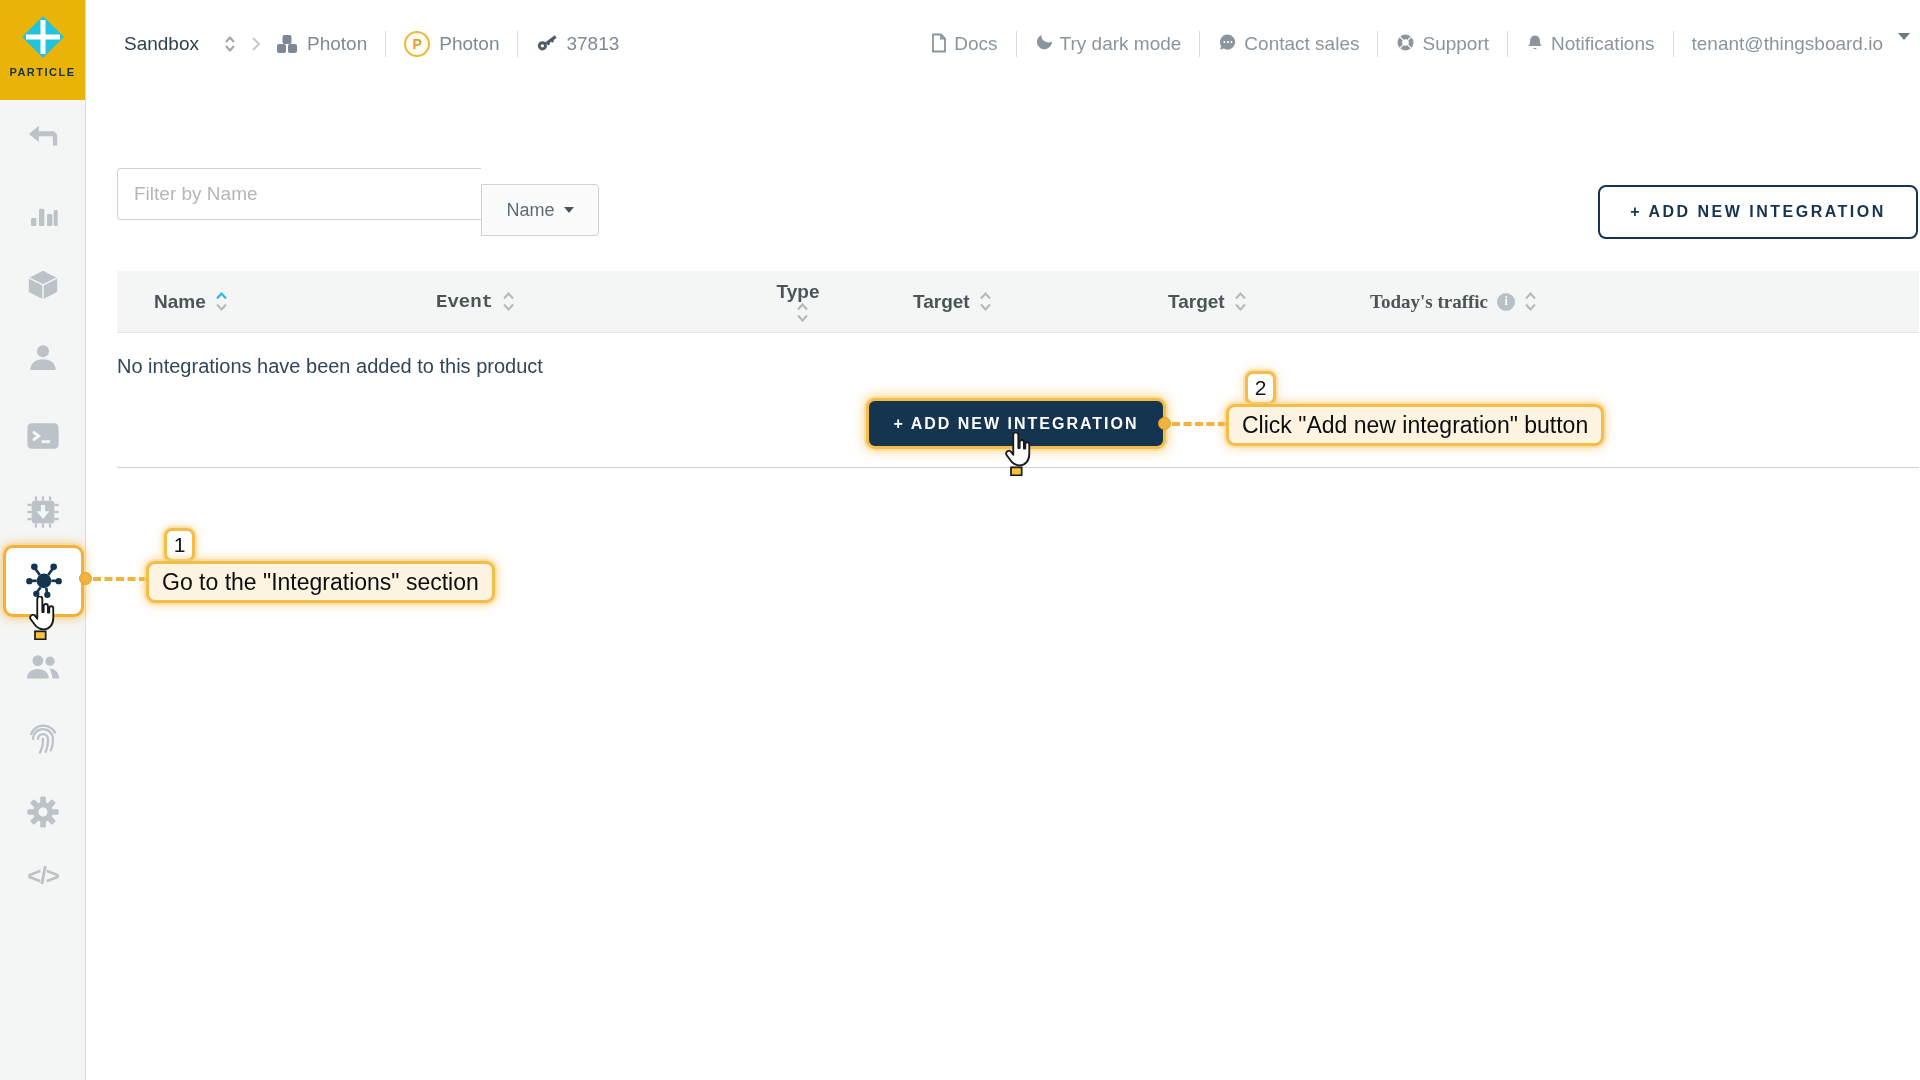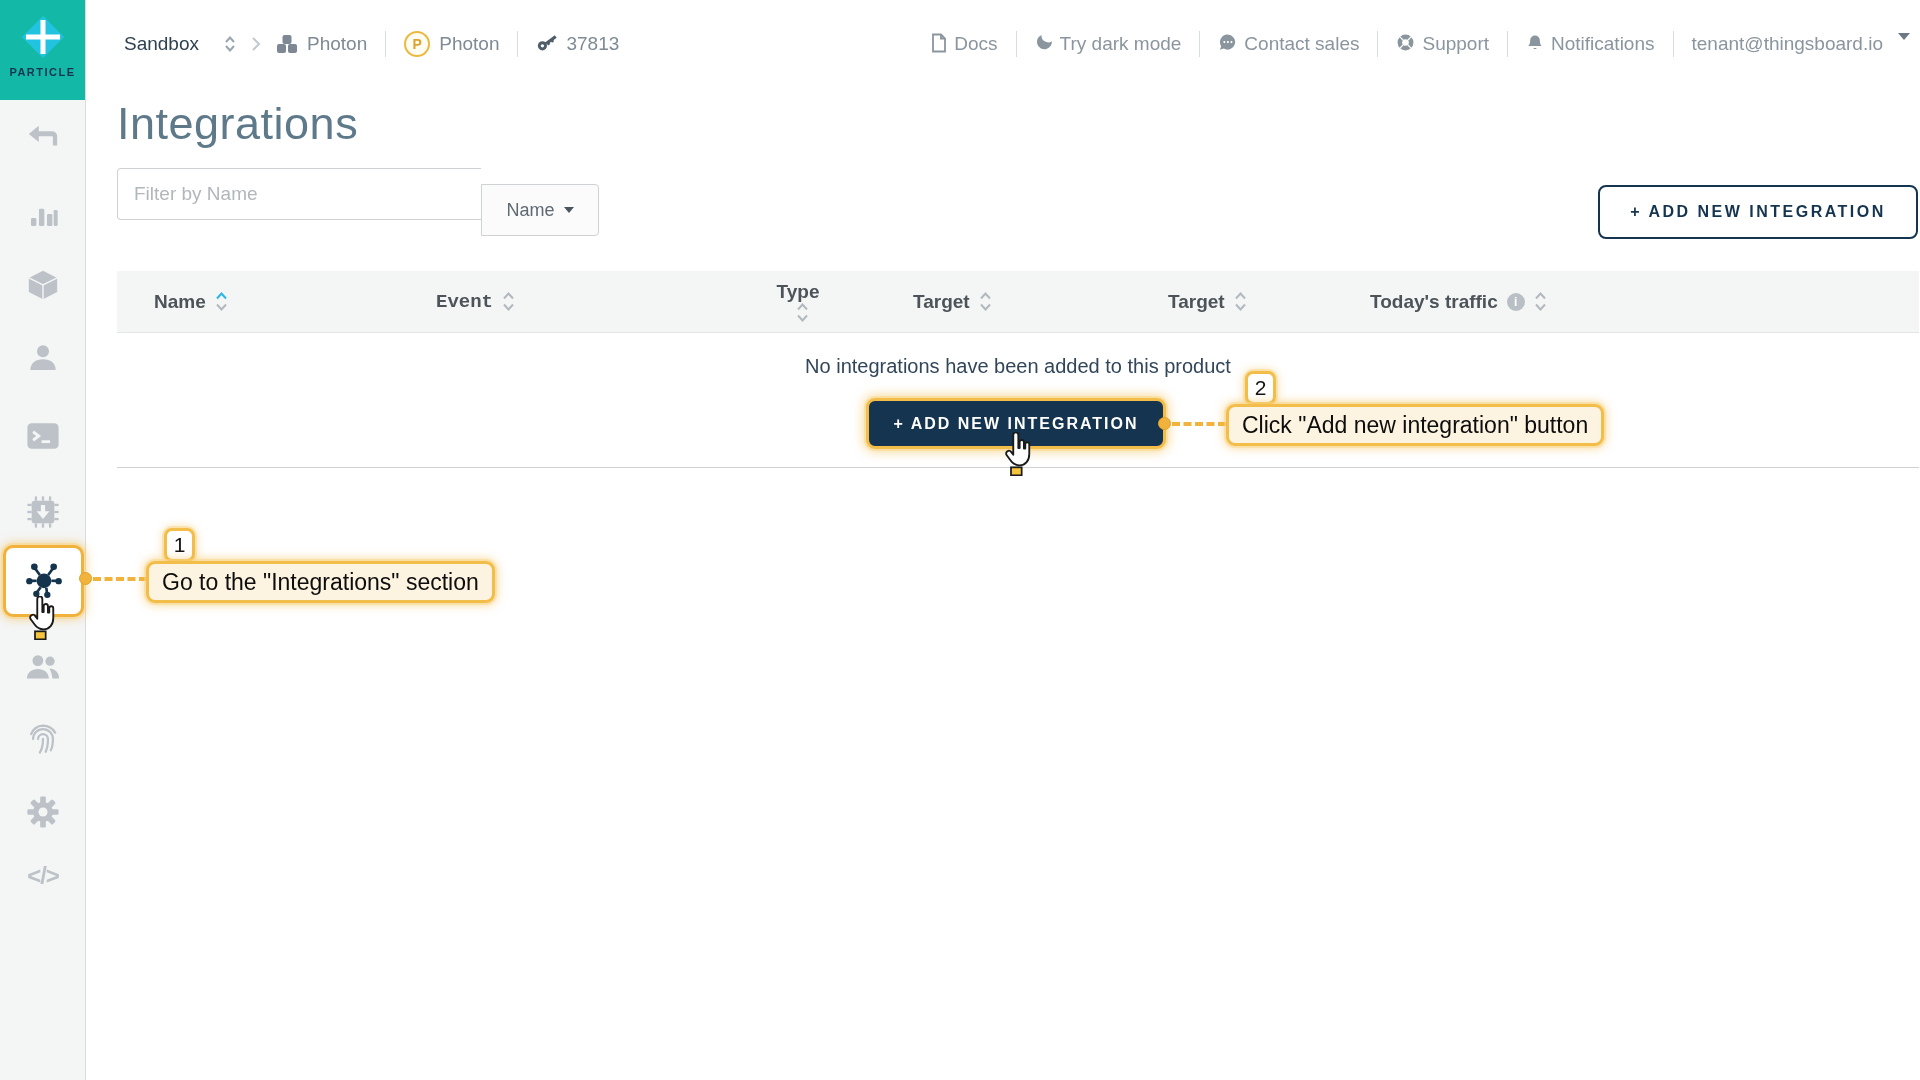--- a/index.html
+++ b/index.html
@@ -1,21 +1,21 @@
 <!DOCTYPE html>
 <html><head>
 <meta charset="utf-8">
 <style>
   * { margin:0; padding:0; box-sizing:border-box; }
   html,body { width:1920px; height:1080px; background:#fff; font-family:"Liberation Sans",sans-serif; overflow:hidden; }
   #app { position:relative; width:1920px; height:1080px; }
 
   
   .sidebar { position:absolute; left:0; top:0; width:86px; height:1080px; background:#f4f5f5; border-right:1px solid #d9dbdc; }
-  .logo-block { position:absolute; left:0; top:0; width:85px; height:100px; background:#14b8a6; text-align:center; cursor:pointer; }
+  .logo-block { position:absolute; left:0; top:0; width:85px; height:100px; background:#eab308; text-align:center; cursor:pointer; }
   .logo-mark { margin-top:14px; }
   .logo-text { display:block; margin-top:2px; font-size:11px; font-weight:bold; letter-spacing:1.5px; color:#15344f; }
   .side-icon { position:absolute; left:0; width:86px; display:flex; justify-content:center; cursor:pointer; }
   .side-icon svg, .side-icon .txt-icon { opacity:1; }
   .txt-icon { font-size:24px; font-weight:bold; color:#bcc2c7; letter-spacing:-1px; }
 
   
   .breadcrumb { position:absolute; left:124px; top:26px; height:36px; display:flex; align-items:center; font-size:19px; color:#7e8a94; }
   .bc-org { color:#2e4150; font-weight:500; margin-right:24px; cursor:pointer; }
   .bc-item { cursor:pointer; }
@@ -38,24 +38,24 @@
   .btn-outline { position:absolute; left:1598px; top:185px; width:320px; height:54px; border:2px solid #15344f; border-radius:8px; background:#fff; color:#15344f; font-size:16px; font-weight:bold; letter-spacing:2.5px; display:flex; align-items:center; justify-content:center; cursor:pointer; font-family:"Liberation Sans",sans-serif; }
 
   
   .thead { position:absolute; left:117px; top:271px; width:1802px; height:62px; background:#f4f5f5; border-bottom:1px solid #e3e5e6; display:flex; align-items:center; }
   .th { display:flex; align-items:center; font-size:19px; font-weight:bold; color:#4c5459; cursor:pointer; }
   .th:nth-child(1){ width:319px; padding-left:37px; }
   .th:nth-child(2){ width:247px;font-family:Liberation Mono, monospace; }
   .th:nth-child(3){ width:230px;flex-direction:column; }
   .th:nth-child(4){ width:255px; }
   .th:nth-child(5){ width:202px; }
-  .th:nth-child(6){ flex:1; }
+  .th:nth-child(6){ flex:1;font-family:Liberation Serif, serif; }
   .sort { display:inline-flex; flex-direction:column; gap:3px; margin-left:9px; }
   .info-dot { width:18px; height:18px; border-radius:50%; background:#b9c0c5; color:#fff; font-size:12px; font-weight:bold; display:inline-flex; align-items:center; justify-content:center; margin-left:9px; cursor:pointer; }
-  .empty-msg { position:absolute; left:117px; top:355px; width:1802px; text-align:center; font-size:20px; color:#32465a; }
+  .empty-msg { position:absolute; left:117px; top:355px; width:1802px; font-size:20px; color:#32465a; }
   .table-bottom { position:absolute; left:117px; top:467px; width:1802px; border-top:1px solid #cfd2d4; }
 
   .btn-dark { position:absolute; left:866px; top:398px; width:300px; height:51px; background:#15344f; border:3px solid #f3bd4a; border-radius:9px; box-shadow:0 0 0 2px rgba(250,216,140,.55), 0 0 12px 2px rgba(244,184,64,.6); color:#fff; font-size:16px; font-weight:bold; letter-spacing:2px; display:flex; align-items:center; justify-content:center; cursor:pointer; font-family:"Liberation Sans",sans-serif; }
 
   
   .hl-box { position:absolute; left:3px; top:545px; width:81px; height:72px; background:#fff; border:3px solid #f0b23c; border-radius:10px; box-shadow:0 0 0 2px rgba(250,216,140,.5), 0 0 10px 2px rgba(244,184,64,.55); z-index:3; }
   .hub-icon { position:absolute; left:24px; top:559px; z-index:4; }
   .conn-dot { position:absolute; width:13px; height:13px; border-radius:50%; background:#f2b33d; border:1px solid #e3a126; z-index:5; }
   .dash { position:absolute; border-top:4px dashed #f2b33d; z-index:5; }
   .step-badge { position:absolute; width:31px; height:34px; background:#fff; border:3px solid #f3bd4a; border-radius:8px; box-shadow:0 0 0 2px rgba(250,216,140,.5), 0 0 8px 1px rgba(244,184,64,.5); display:flex; align-items:center; justify-content:center; font-size:21px; color:#111; z-index:6; }
@@ -243,21 +243,20 @@
       </svg>
       <span>Notifications</span>
     </span>
     <span class="vdiv"></span>
     <span class="nav-item">
       <span>tenant@thingsboard.io</span>
       <span class="caret-down"></span>
     </span>
   </div>
 
-  <h1 class="page-title">Integrations</h1>
 
   <input class="filter-input" type="text" placeholder="Filter by Name" style="">
   <div class="filter-dropdown">
     <span>Name</span>
     <span class="dd-caret"></span>
   </div>
 
   <button class="btn-outline">+ ADD NEW INTEGRATION</button>
 
   <div class="thead">

